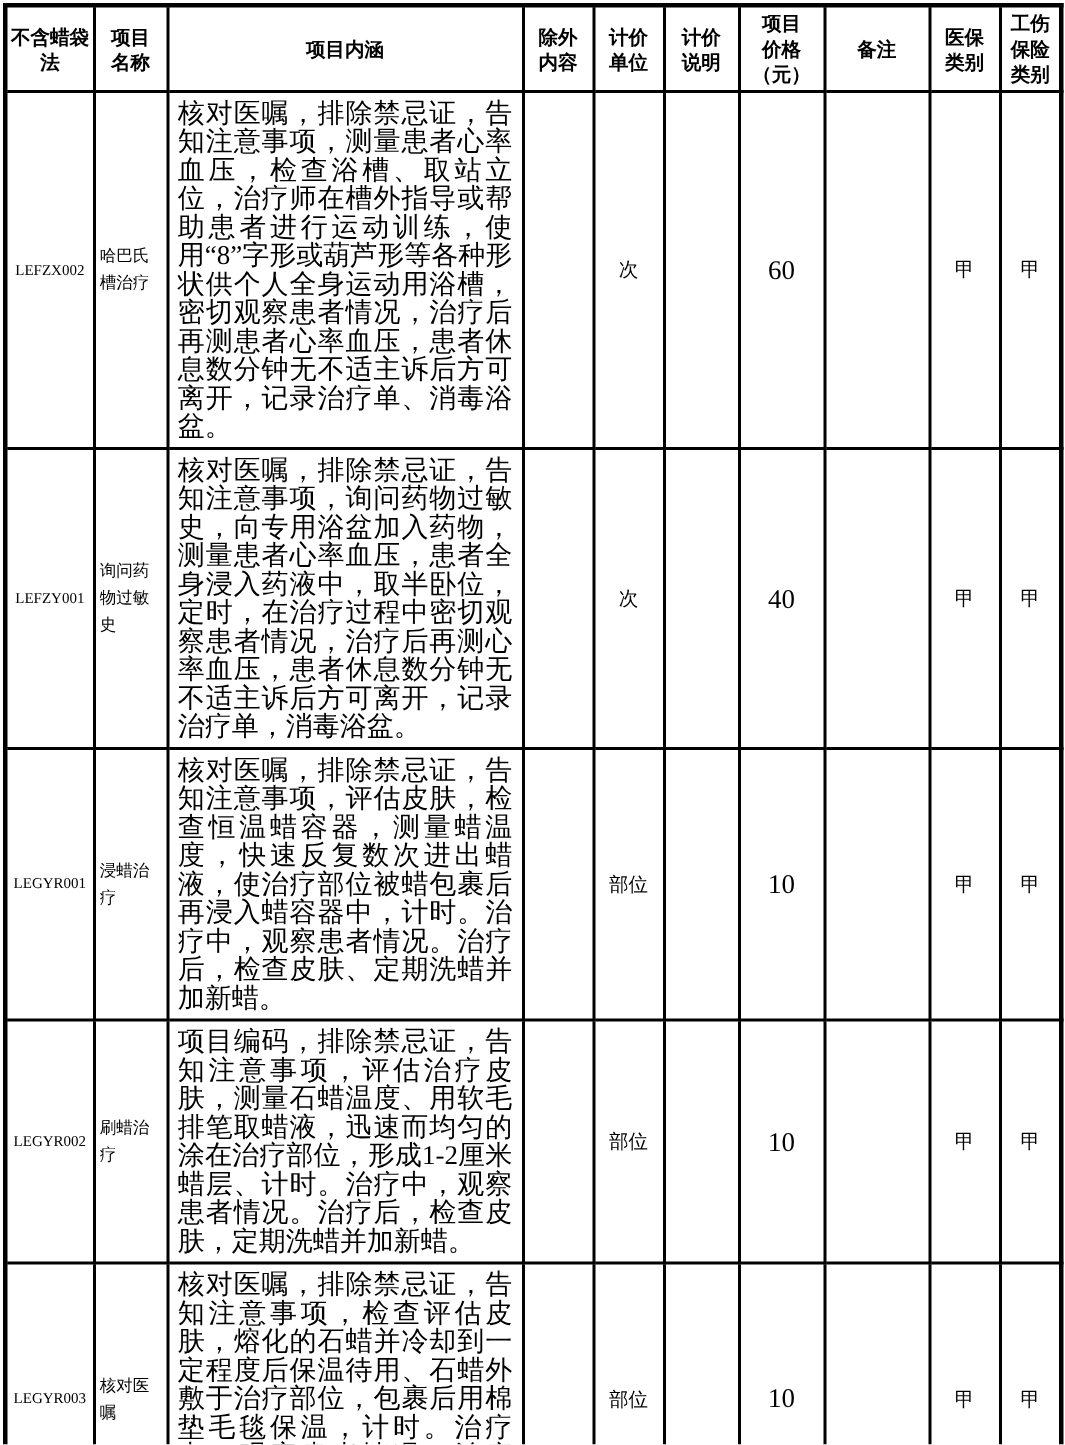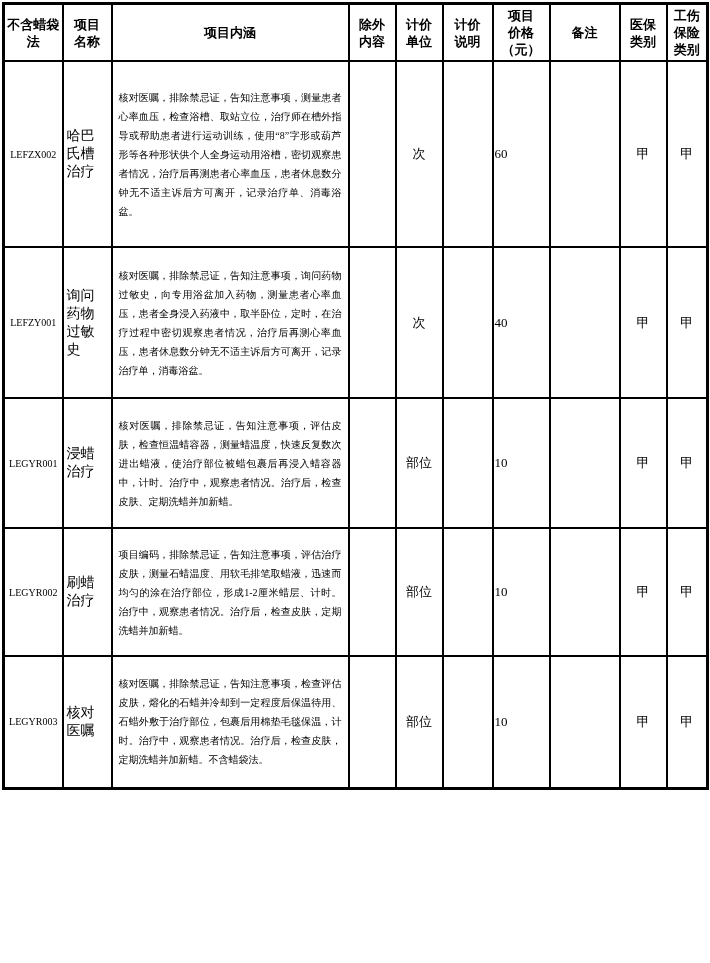--- a/index.html
+++ b/index.html
@@ -38,42 +38,42 @@
     white-space: pre-line;
     padding: 2px 1px;
   }
   td.cell-code {
     font-size: 10px;
     text-align: center;
     white-space: nowrap;
     padding: 0;
   }
   td.cell-name {
-    font-size: 14px;
+    font-size: 11px;
     line-height: 18px;
     text-align: left;
     padding: 2px 3px;
     word-break: break-all;
     border-radius: 13px;
   }
   td.cell-content {
-    font-size: 10px;
+    font-size: 18px;
     line-height: 19px;
     text-align: justify;
     padding: 4px 6px;
     word-break: break-all;
   }
   td.cell-small {
     font-size: 13px;
     text-align: center;
     padding: 1px;
   }
   td.cell-num {
-    font-size: 13px;
-    text-align: left;
+    font-size: 18px;
+    text-align: center;
     padding: 1px;
   }
   #page-number {
     position: absolute;
     left: 584px; top: 968px;
     font-size: 12px;
     letter-spacing: 2px;
     white-space: pre;
   }
 </style>

